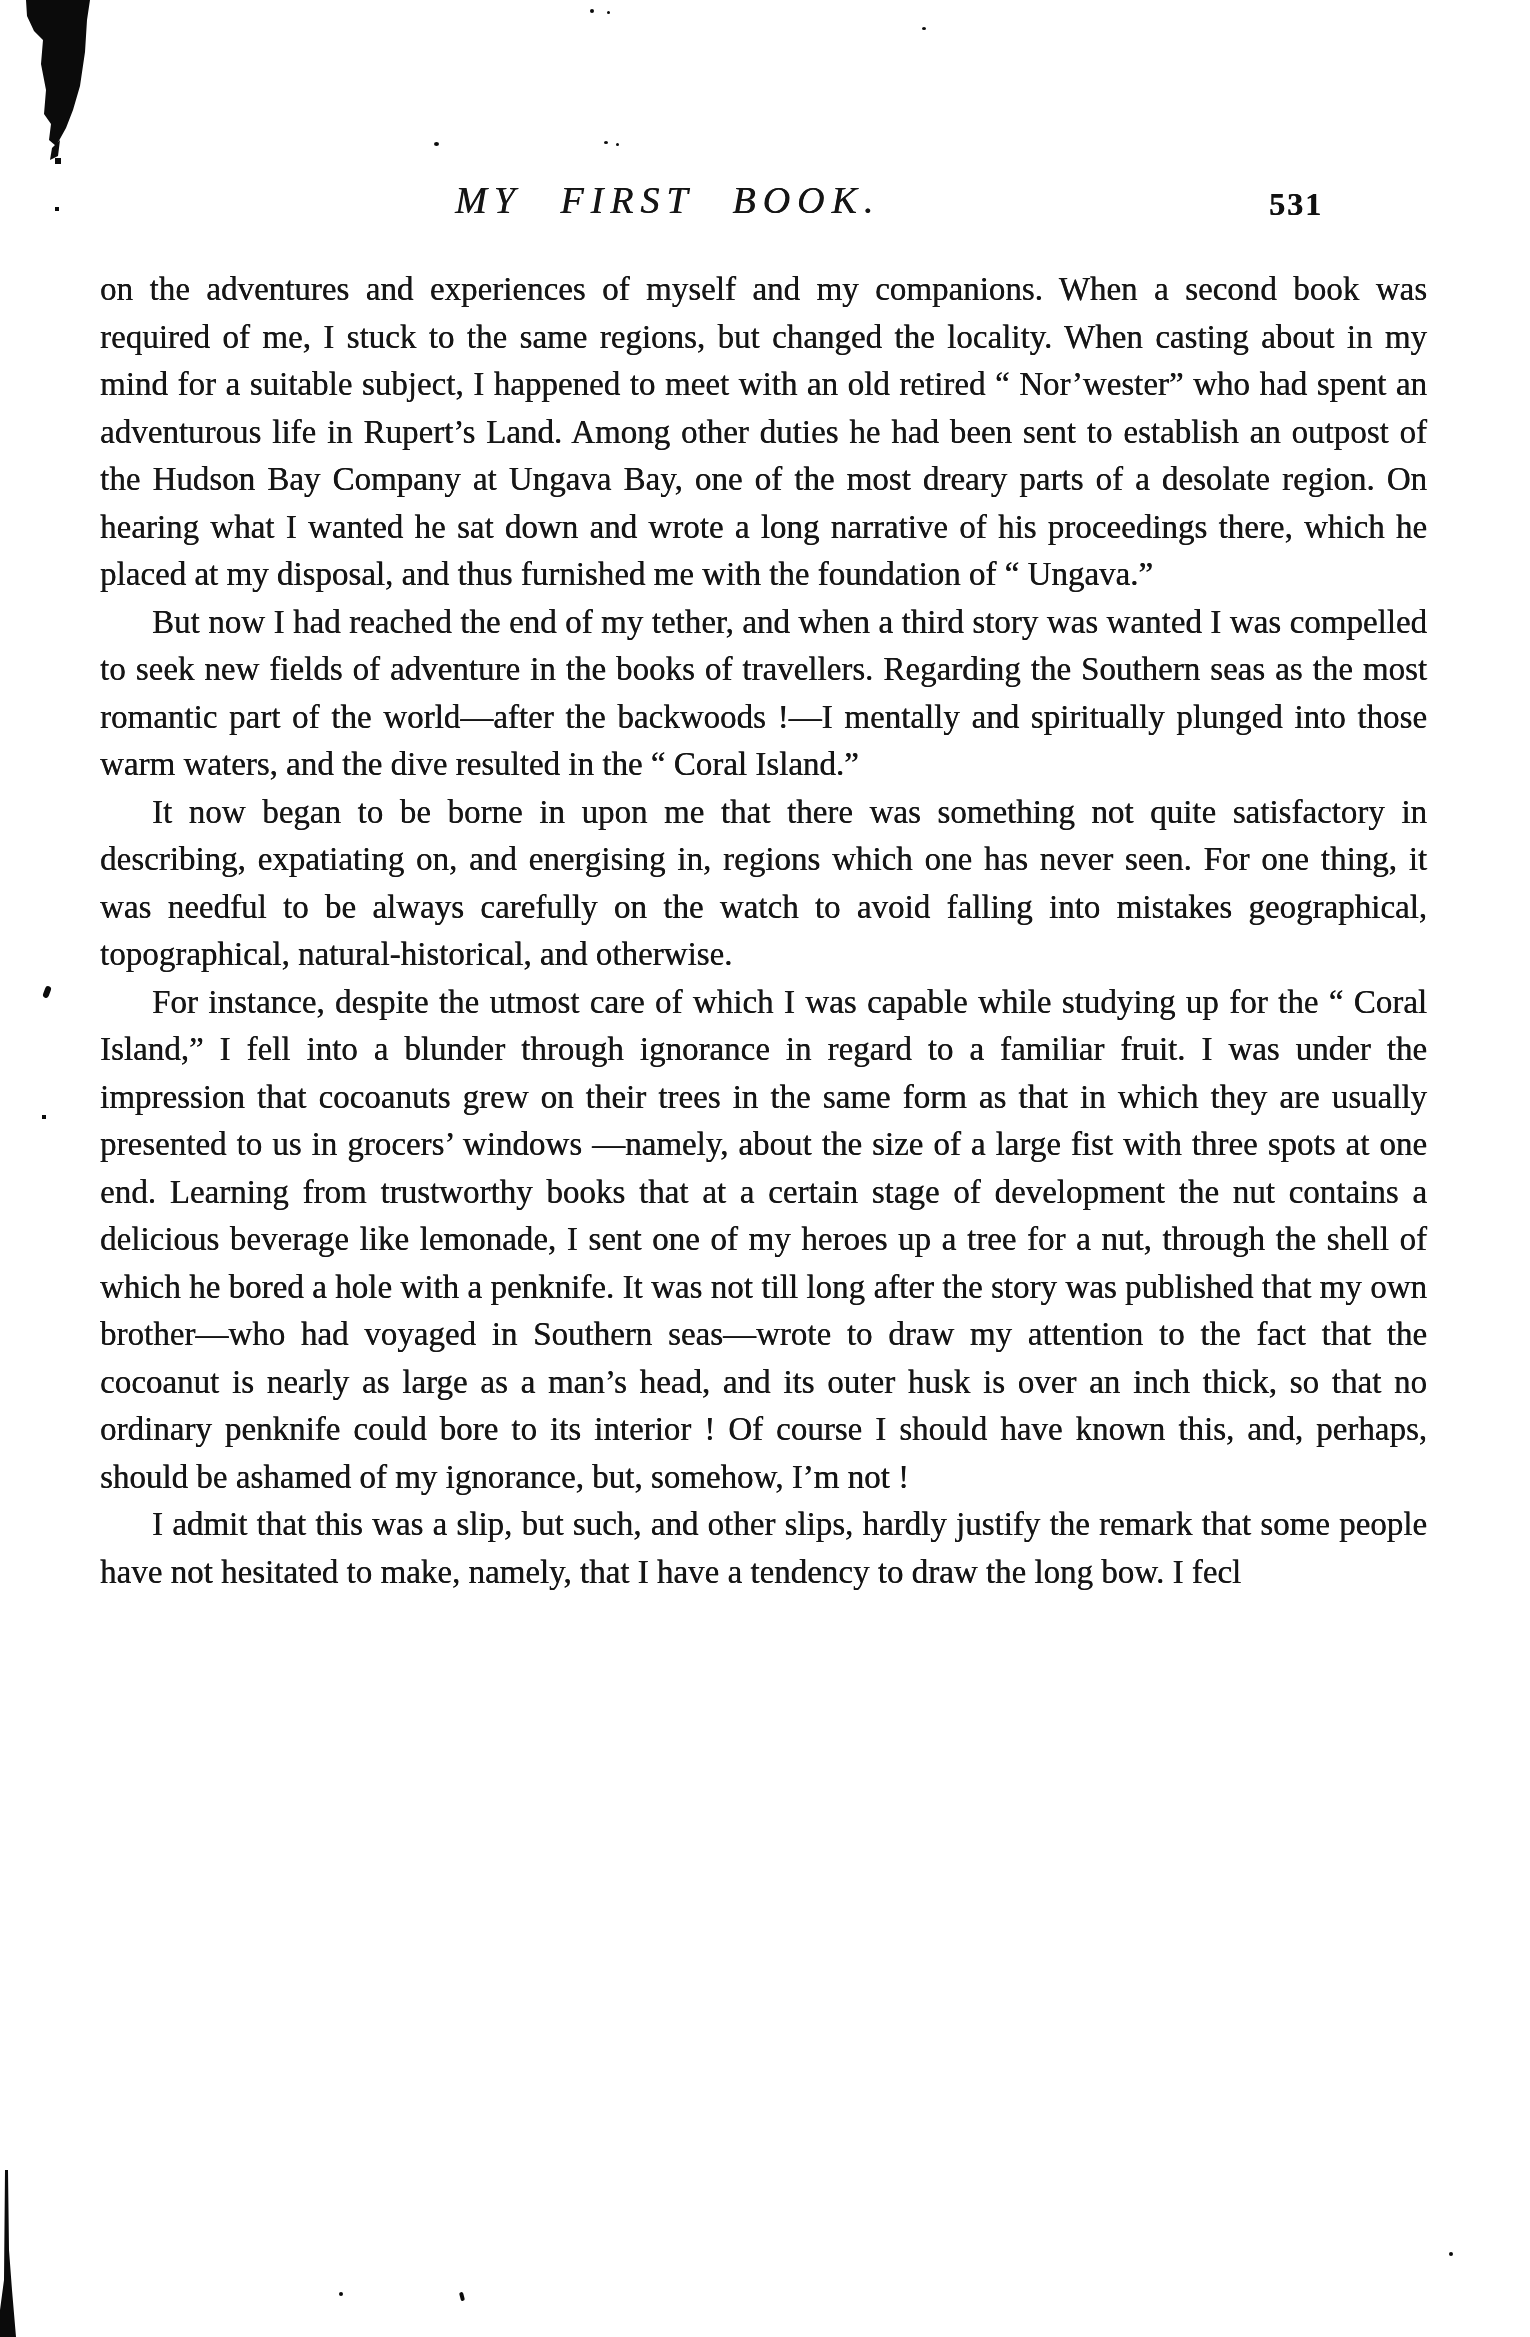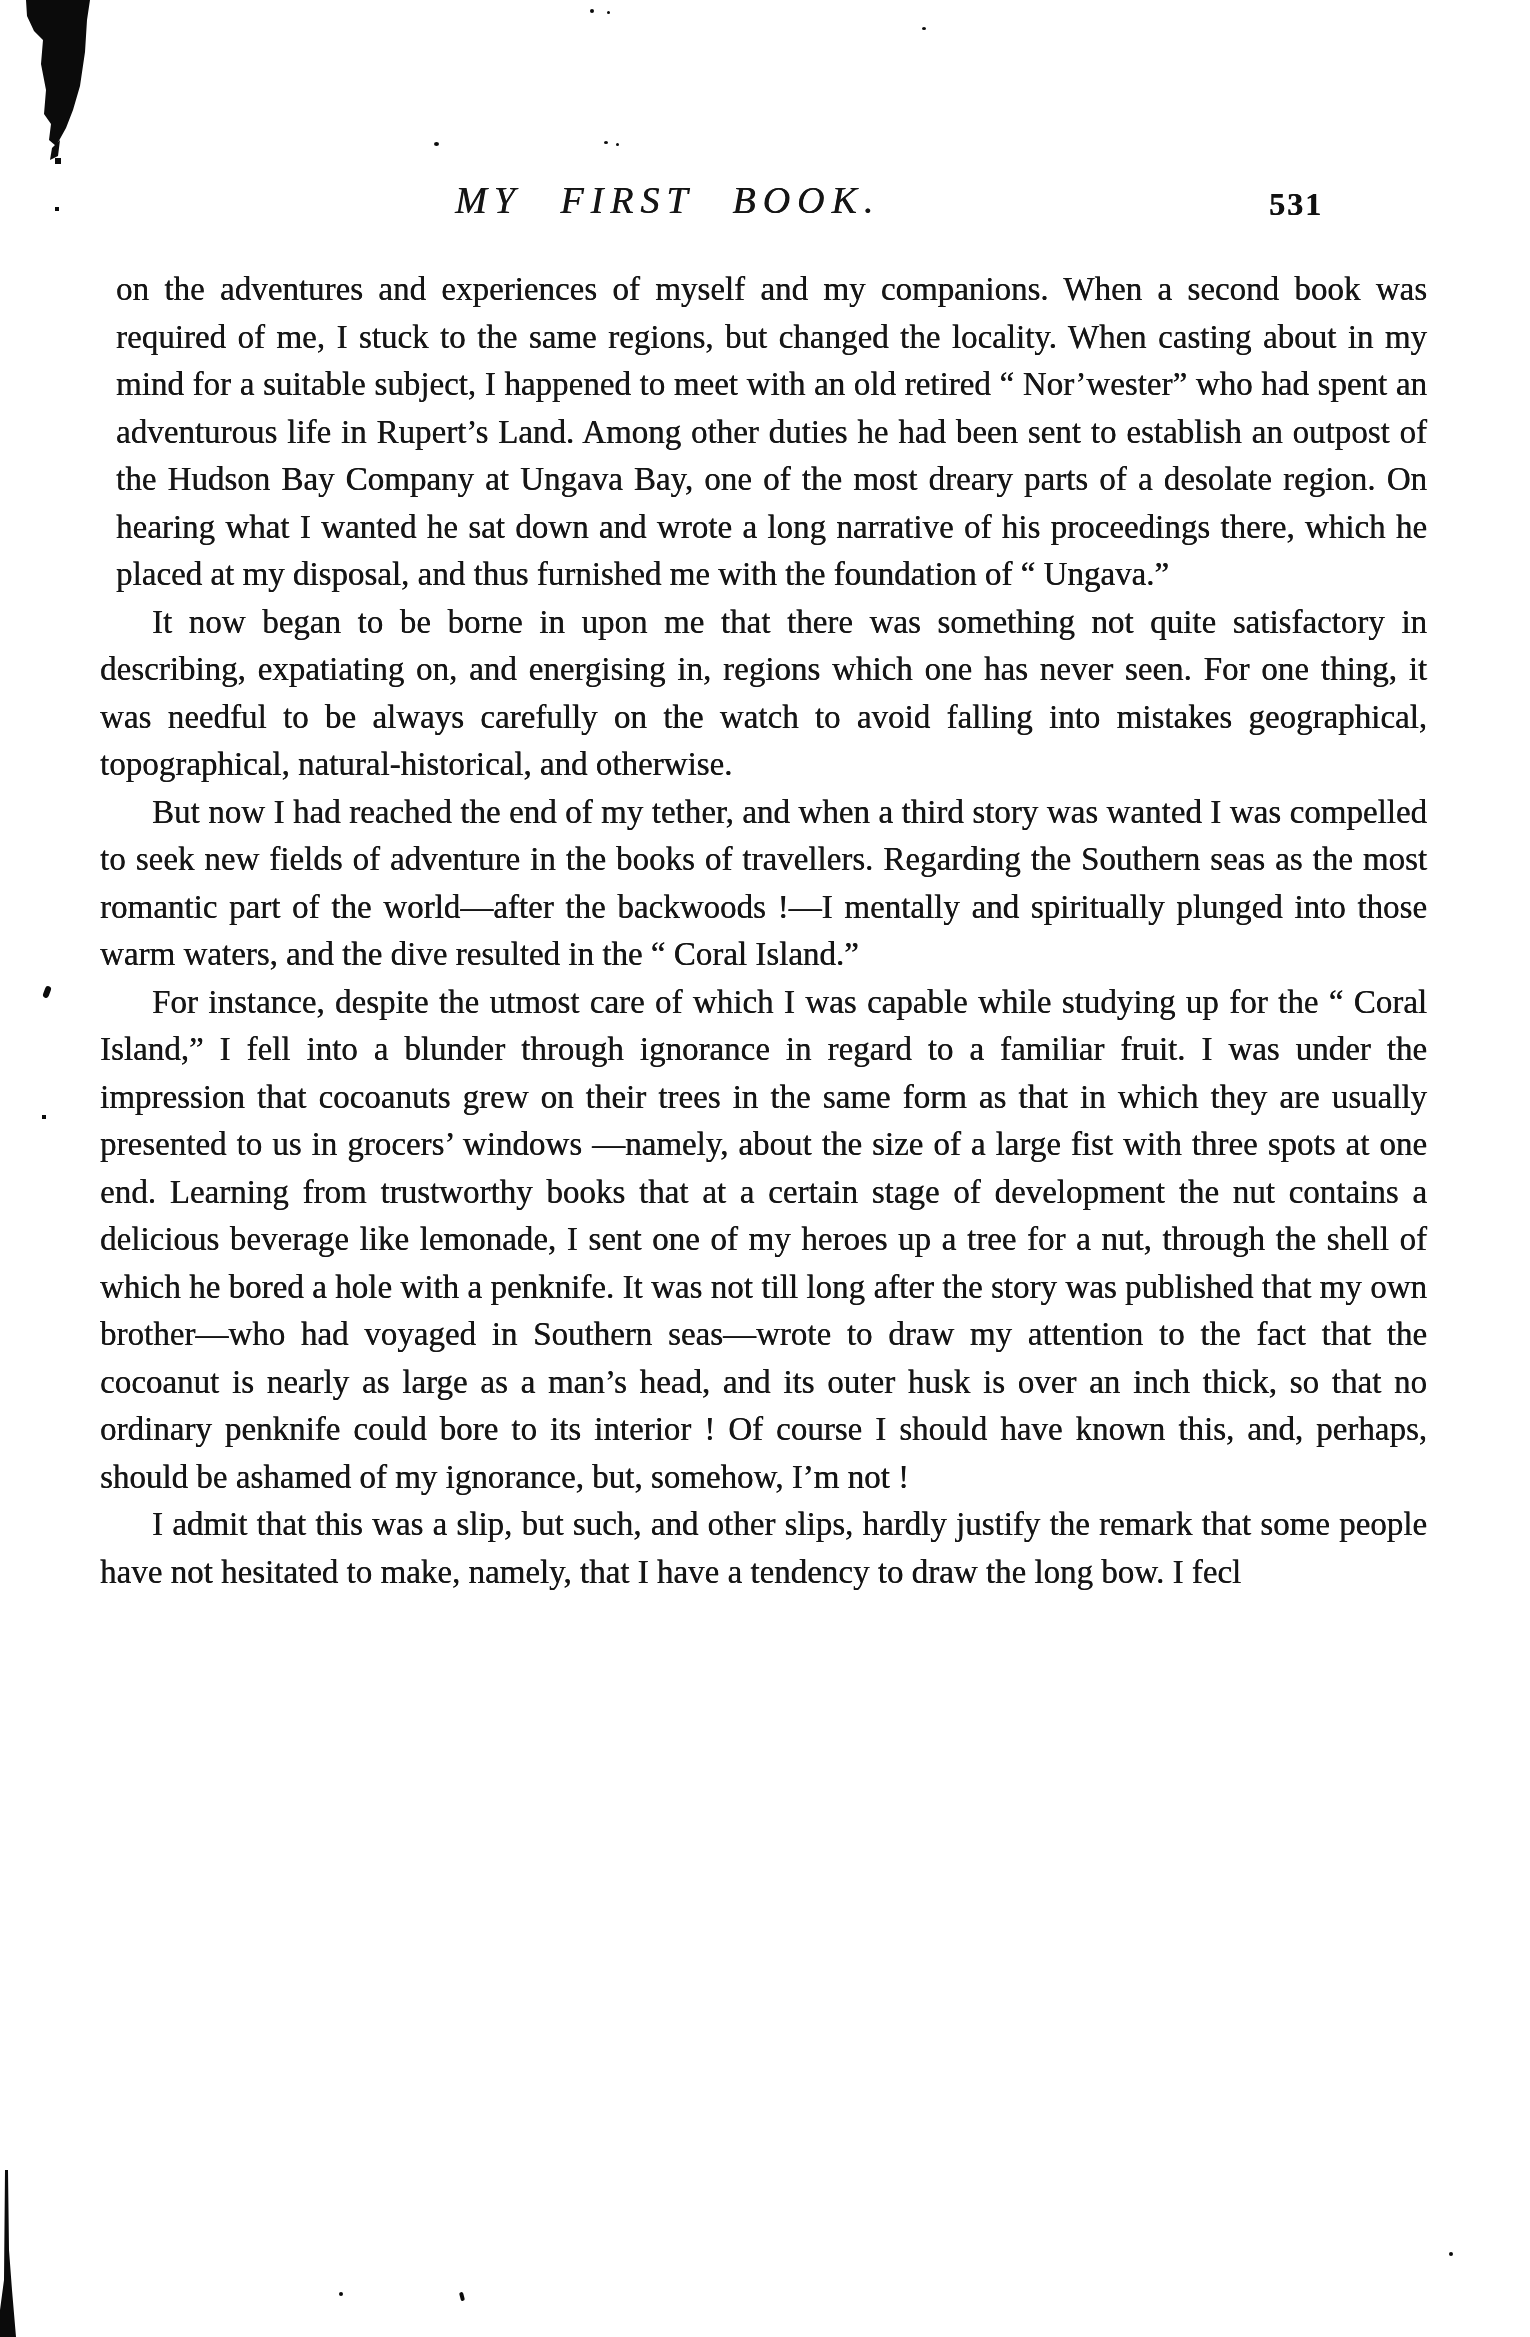--- a/index.html
+++ b/index.html
@@ -51,21 +51,20 @@
     color: #161616;
     text-shadow: 0.35px 0.35px 0 #161616;
   }
   .text-block p {
     margin: 0;
     padding: 0;
     text-indent: 52px;
   }
   .text-block p.no-indent {
     text-indent: 0;
-    margin-left: 16px;
   }
   
   .artifact {
     position: absolute;
     background: #0b0b0b;
   }
   .dot {
     position: absolute;
     background: #0b0b0b;
     border-radius: 50%;
@@ -107,19 +106,19 @@
   <div class="dot" style="left:339px; top:2292px; width:4px; height:4px;"></div>
   <div class="artifact" style="left:460px; top:2292px; width:4px; height:9px; border-radius:2px; transform:rotate(-15deg);"></div>
   <div class="dot" style="left:1449px; top:2252px; width:4px; height:4px;"></div>
   <div class="dot" style="left:1460px; top:2130px; width:3px; height:3px;"></div>
 
   <div class="running-head">MY FIRST BOOK.</div>
   <div class="page-number">531</div>
 
   <div class="text-block">
     <p class="no-indent">on the adventures and experiences of myself and my companions.  When a second book was required of me, I stuck to the same regions, but changed the locality.  When casting about in my mind for a suitable subject, I happened to meet with an old retired “ Nor’wester” who had spent an adventurous life in Rupert’s Land.  Among other duties he had been sent to establish an outpost of the Hudson Bay Company at Ungava Bay, one of the most dreary parts of a desolate region.  On hearing what I wanted he sat down and wrote a long narrative of his proceedings there, which he placed at my disposal, and thus furnished me with the foundation of “ Ungava.”</p>
+    <p>But now I had reached the end of my tether, and when a third story was wanted I was compelled to seek new fields of adventure in the books of travellers.  Regarding the Southern seas as the most romantic part of the world—after the backwoods !—I mentally and spiritually plunged into those warm waters, and the dive resulted in the “ Coral Island.”</p>
     <p>It now began to be borne in upon me that there was something not quite satisfactory in describing, expatiating on, and energising in, regions which one has never seen.  For one thing, it was needful to be always carefully on the watch to avoid falling into mistakes geographical, topographical, natural-historical, and otherwise.</p>
-    <p>But now I had reached the end of my tether, and when a third story was wanted I was compelled to seek new fields of adventure in the books of travellers.  Regarding the Southern seas as the most romantic part of the world—after the backwoods !—I mentally and spiritually plunged into those warm waters, and the dive resulted in the “ Coral Island.”</p>
     <p>For instance, despite the utmost care of which I was capable while studying up for the “ Coral Island,” I fell into a blunder through ignorance in regard to a familiar fruit.  I was under the impression that cocoanuts grew on their trees in the same form as that in which they are usually presented to us in grocers’ windows —namely, about the size of a large fist with three spots at one end.  Learning from trustworthy books that at a certain stage of development the nut contains a delicious beverage like lemonade, I sent one of my heroes up a tree for a nut, through the shell of which he bored a hole with a penknife.  It was not till long after the story was published that my own brother—who had voyaged in Southern seas—wrote to draw my attention to the fact that the cocoanut is nearly as large as a man’s head, and its outer husk is over an inch thick, so that no ordinary penknife could bore to its interior !  Of course I should have known this, and, perhaps, should be ashamed of my ignorance, but, somehow, I’m not !</p>
     <p>I admit that this was a slip, but such, and other slips, hardly justify the remark that some people have not hesitated to make, namely, that I have a tendency to draw the long bow.  I fecl</p>
   </div>
 
 </div>
 
 </body></html>

